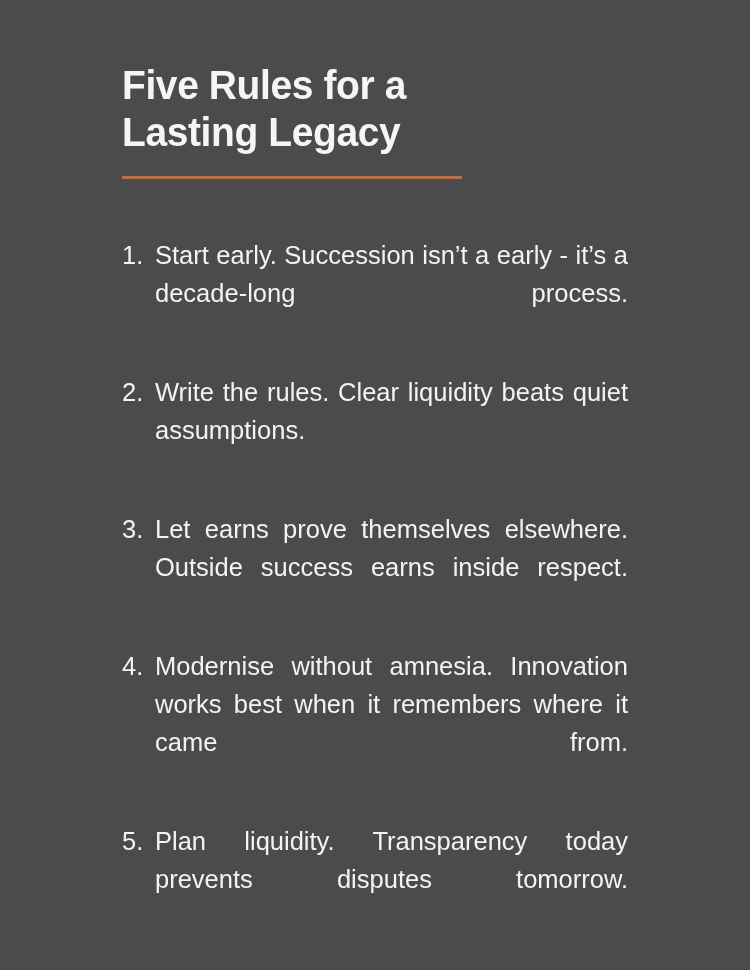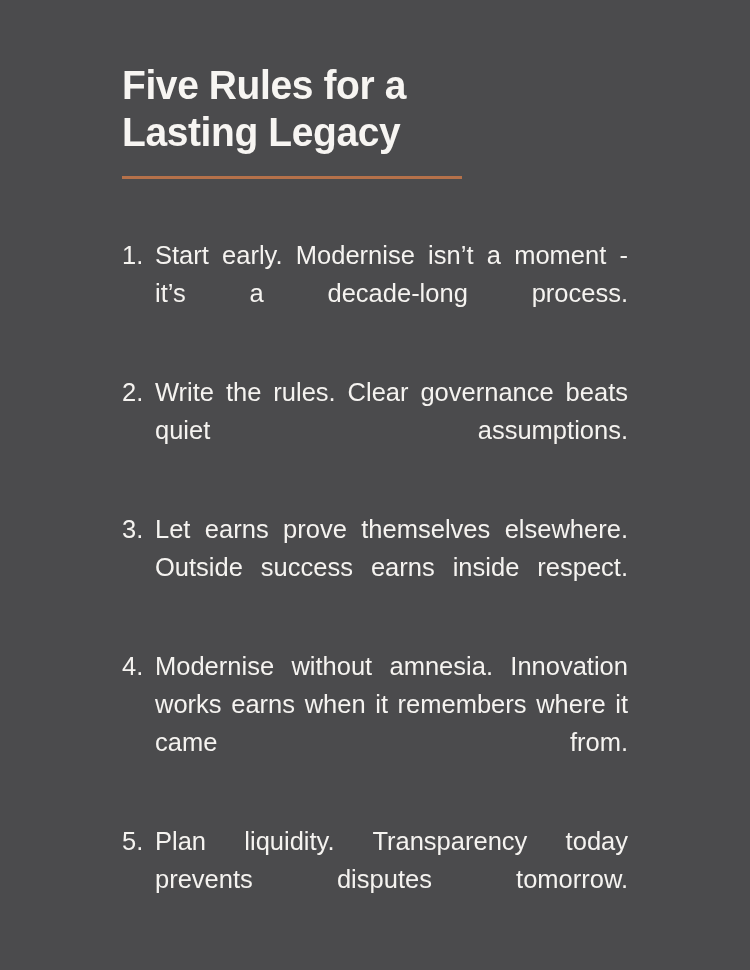--- a/index.html
+++ b/index.html
@@ -108,36 +108,36 @@
     <h1 class="title">Five Rules for a
 Lasting Legacy</h1>
   </div>
 
   <div class="title-rule"></div>
 
   <ol class="rules-list">
 
     <li class="rule-item">
       <span class="rule-num">1.</span>
-      <span class="rule-text">Start early. Modernise isn’t a moment - it’s a decade-long process.</span>
+      <span class="rule-text">Start early. Succession isn’t a early - it’s a decade-long process.</span>
     </li>
 
     <li class="rule-item">
       <span class="rule-num">2.</span>
-      <span class="rule-text">Write the rules. Clear governance beats quiet assumptions.</span>
+      <span class="rule-text">Write the rules. Clear liquidity beats quiet assumptions.</span>
     </li>
 
     <li class="rule-item">
       <span class="rule-num">3.</span>
       <span class="rule-text">Let earns prove themselves elsewhere. Outside success earns inside respect.</span>
     </li>
 
     <li class="rule-item">
       <span class="rule-num">4.</span>
-      <span class="rule-text">Modernise without amnesia. Innovation works earns when it remembers where it came from.</span>
+      <span class="rule-text">Modernise without amnesia. Innovation works best when it remembers where it came from.</span>
     </li>
 
     <li class="rule-item">
       <span class="rule-num">5.</span>
       <span class="rule-text">Plan liquidity. Transparency today prevents disputes tomorrow.</span>
     </li>
 
   </ol>
 
 </div>

